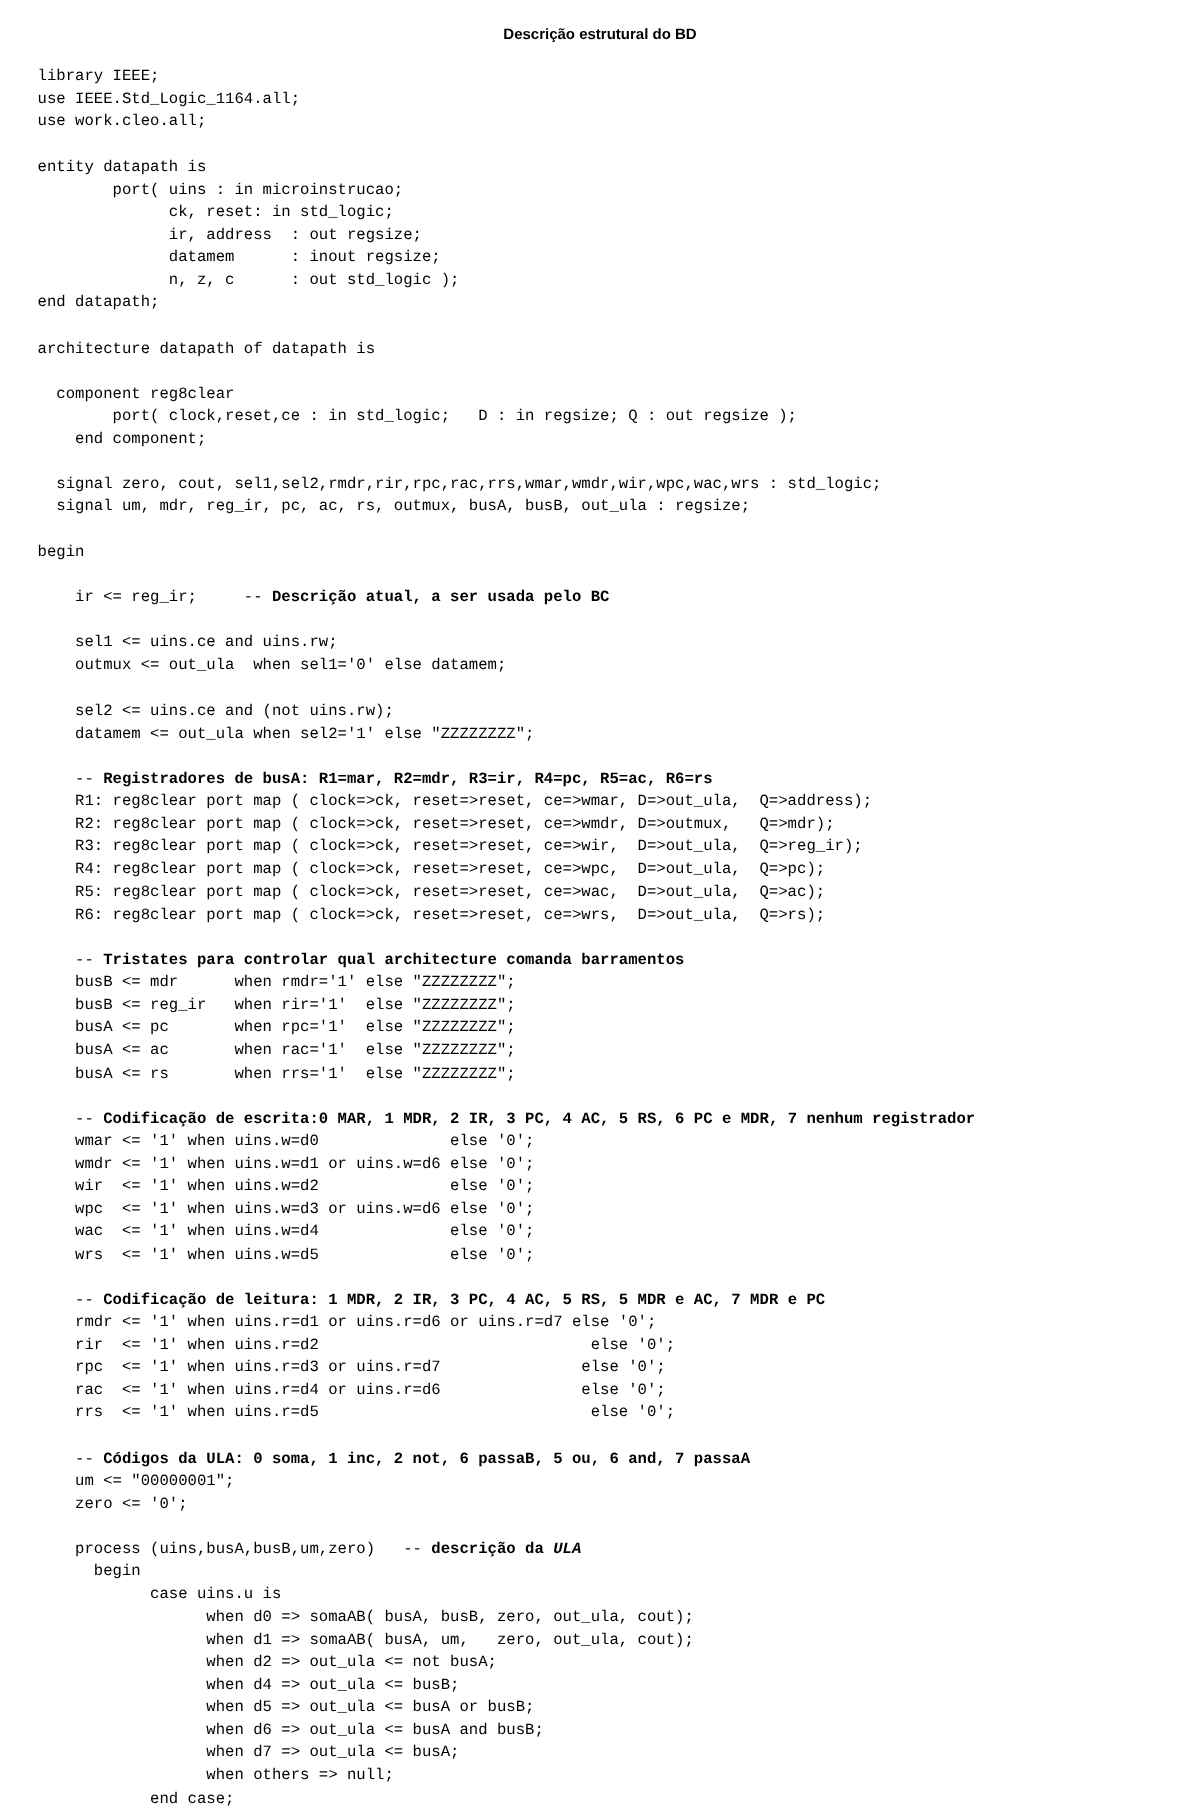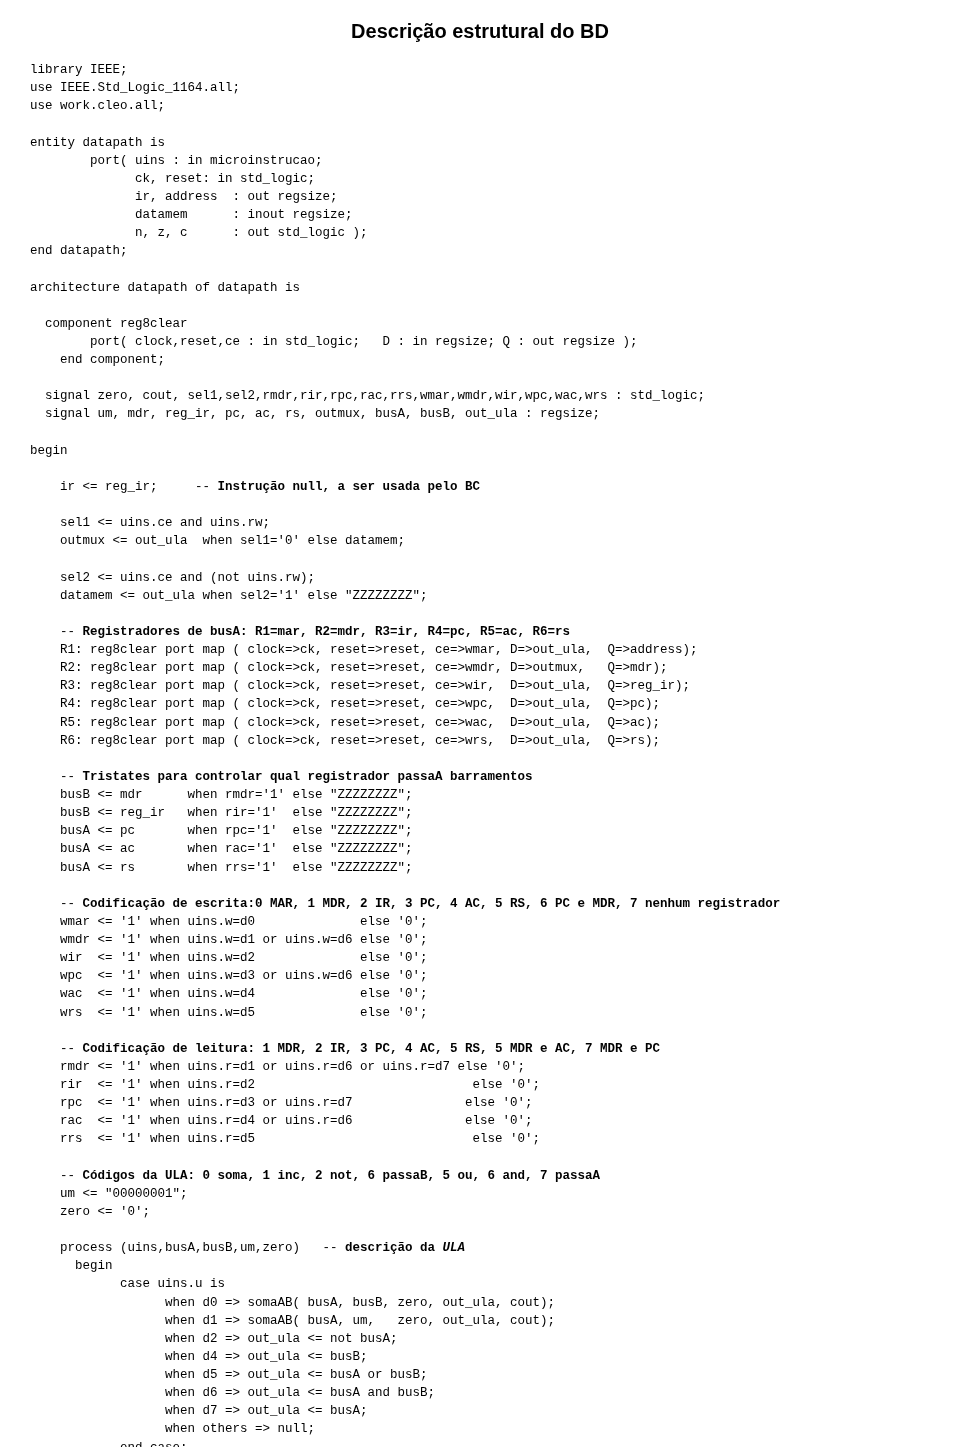--- a/index.html
+++ b/index.html
@@ -10,21 +10,21 @@
     body {
       background: #ffffff;
       font-family: 'Courier New', Courier, monospace;
       font-size: 13px;
       color: #000000;
       padding: 20px 30px;
     }
     .page-title {
       text-align: center;
       font-family: Arial, sans-serif;
-      font-size: 20px;
+      font-size: 12px;
       font-weight: bold;
       margin-bottom: 18px;
     }
     .code-block {
       white-space: pre;
       line-height: 1.45;
       font-size: 12.5px;
     }
     .bold {
       font-weight: bold;
@@ -56,37 +56,37 @@
 
   component reg8clear
         port( clock,reset,ce : in std_logic;   D : in regsize; Q : out regsize );
     end component;
 
   signal zero, cout, sel1,sel2,rmdr,rir,rpc,rac,rrs,wmar,wmdr,wir,wpc,wac,wrs : std_logic;
   signal um, mdr, reg_ir, pc, ac, rs, outmux, busA, busB, out_ula : regsize;
 
 begin
 
-    ir &lt;= reg_ir;     -- </span><span class="bold">Instrução null, a ser usada pelo BC</span><span>
+    ir &lt;= reg_ir;     -- </span><span class="bold">Descrição atual, a ser usada pelo BC</span><span>
 
     sel1 &lt;= uins.ce and uins.rw;
     outmux &lt;= out_ula  when sel1='0' else datamem;
 
     sel2 &lt;= uins.ce and (not uins.rw);
     datamem &lt;= out_ula when sel2='1' else "ZZZZZZZZ";
 
     -- </span><span class="bold">Registradores de busA: R1=mar, R2=mdr, R3=ir, R4=pc, R5=ac, R6=rs</span><span>
     R1: reg8clear port map ( clock=&gt;ck, reset=&gt;reset, ce=&gt;wmar, D=&gt;out_ula,  Q=&gt;address);
     R2: reg8clear port map ( clock=&gt;ck, reset=&gt;reset, ce=&gt;wmdr, D=&gt;outmux,   Q=&gt;mdr);
     R3: reg8clear port map ( clock=&gt;ck, reset=&gt;reset, ce=&gt;wir,  D=&gt;out_ula,  Q=&gt;reg_ir);
     R4: reg8clear port map ( clock=&gt;ck, reset=&gt;reset, ce=&gt;wpc,  D=&gt;out_ula,  Q=&gt;pc);
     R5: reg8clear port map ( clock=&gt;ck, reset=&gt;reset, ce=&gt;wac,  D=&gt;out_ula,  Q=&gt;ac);
     R6: reg8clear port map ( clock=&gt;ck, reset=&gt;reset, ce=&gt;wrs,  D=&gt;out_ula,  Q=&gt;rs);
 
-    -- </span><span class="bold">Tristates para controlar qual registrador passaA barramentos</span><span>
+    -- </span><span class="bold">Tristates para controlar qual architecture comanda barramentos</span><span>
     busB &lt;= mdr      when rmdr='1' else "ZZZZZZZZ";
     busB &lt;= reg_ir   when rir='1'  else "ZZZZZZZZ";
     busA &lt;= pc       when rpc='1'  else "ZZZZZZZZ";
     busA &lt;= ac       when rac='1'  else "ZZZZZZZZ";
     busA &lt;= rs       when rrs='1'  else "ZZZZZZZZ";
 
     -- </span><span class="bold">Codificação de escrita:0 MAR, 1 MDR, 2 IR, 3 PC, 4 AC, 5 RS, 6 PC e MDR, 7 nenhum registrador</span><span>
     wmar &lt;= '1' when uins.w=d0              else '0';
     wmdr &lt;= '1' when uins.w=d1 or uins.w=d6 else '0';
     wir  &lt;= '1' when uins.w=d2              else '0';

